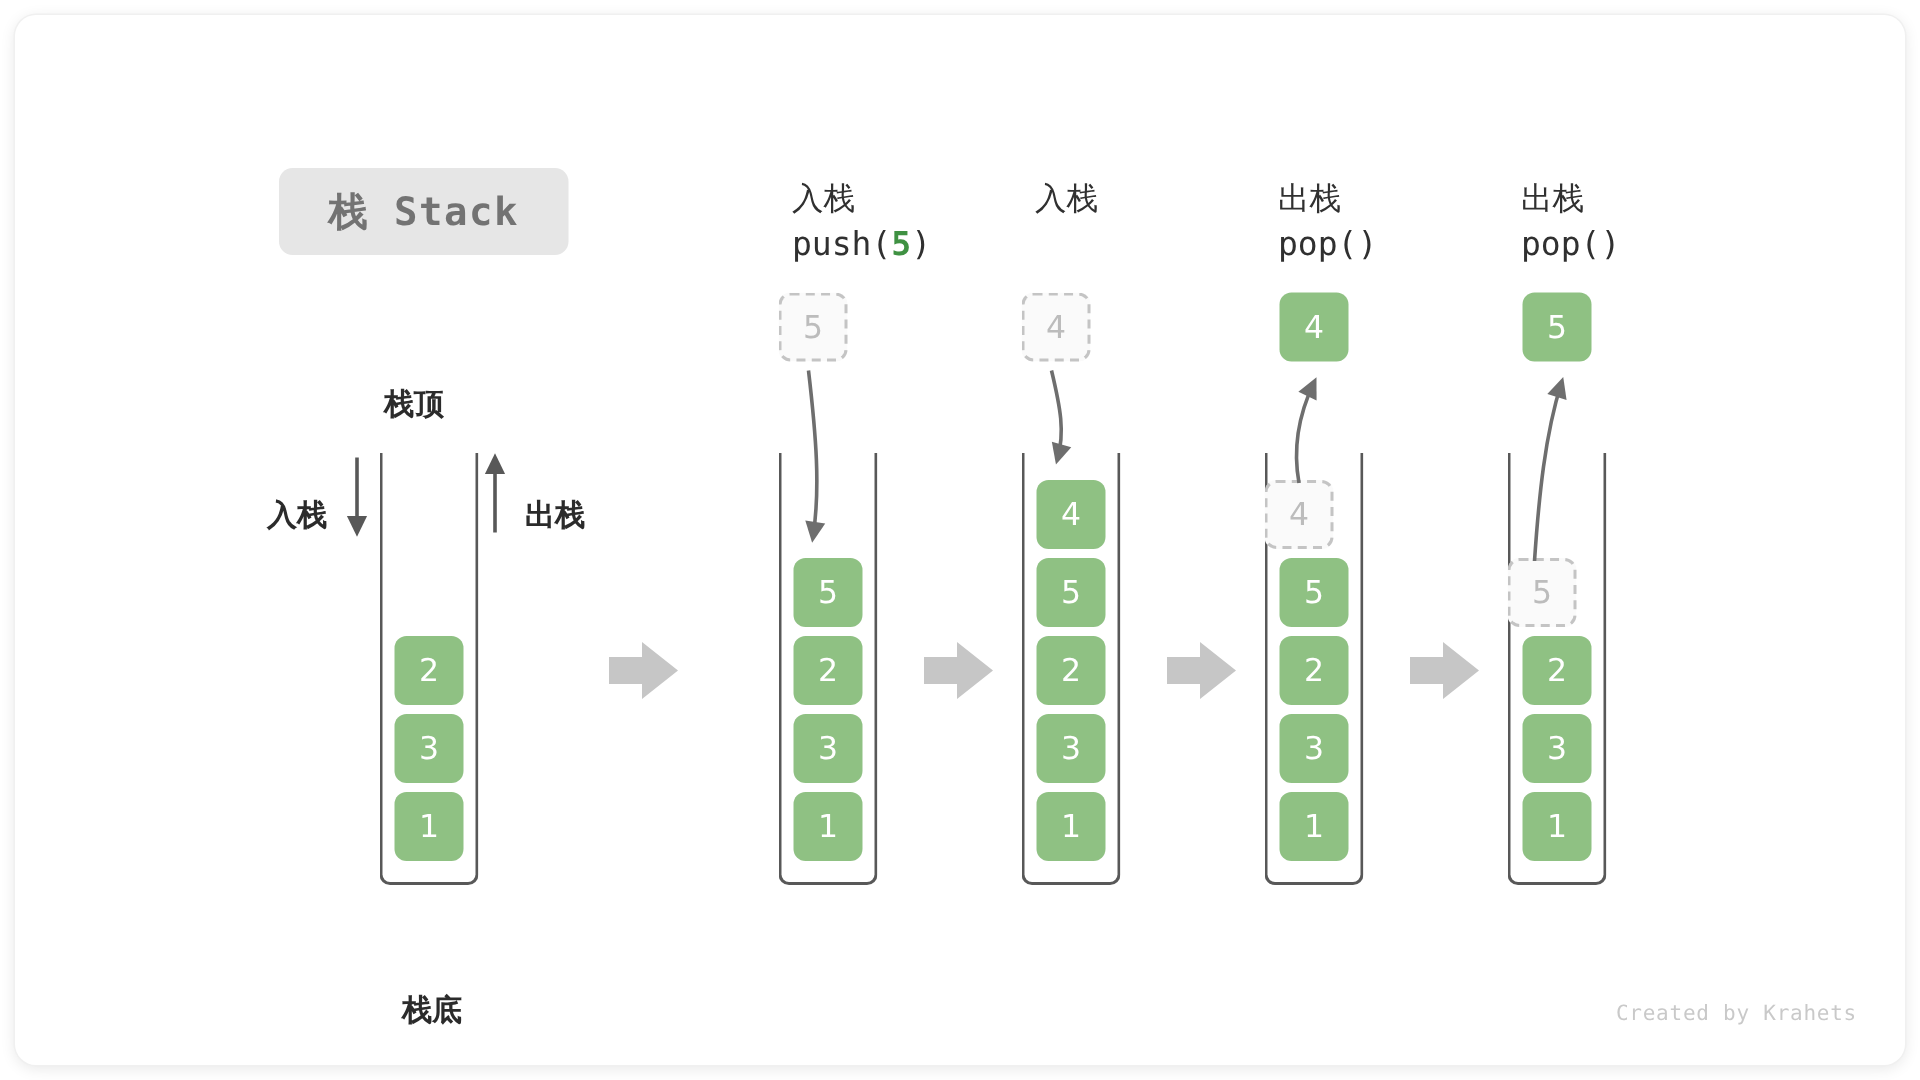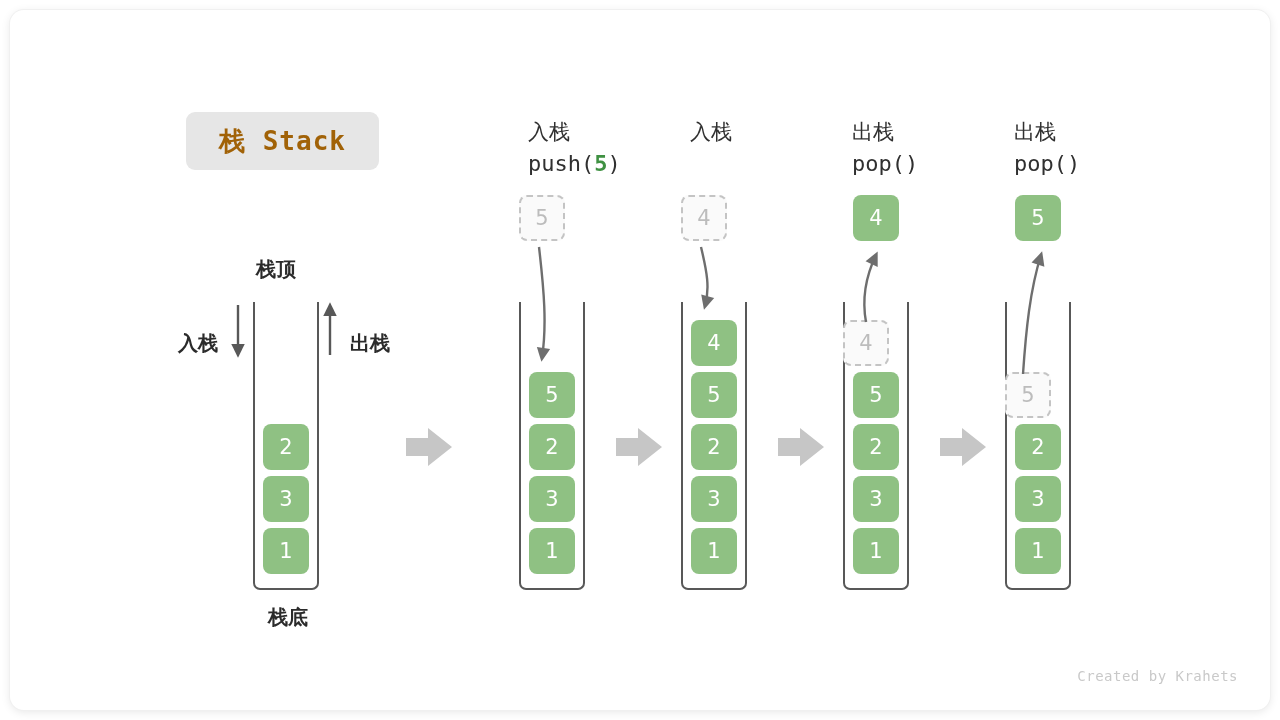--- a/index.html
+++ b/index.html
@@ -31,21 +31,21 @@
     position: absolute;
     left: 176px;
     top: 102px;
     width: 193px;
     height: 58px;
     background: #e6e6e6;
     border-radius: 9px;
     display: flex;
     align-items: center;
     justify-content: center;
-    color: #a16207;
+    color: #737373;
     font-family: "DejaVu Sans Mono", "Liberation Mono", monospace;
     font-size: 26px;
     font-weight: 700;
     letter-spacing: 1px;
   }
 
   
   .cn-label {
     position: absolute;
     font-family: "DejaVu Sans", "Liberation Sans", sans-serif;
@@ -141,21 +141,21 @@
   }
 </style>
 </head>
 <body>
 
 <div id="card">
 
   <div id="title-chip">栈 Stack</div>
 
   <div class="cn-label" style="left:246px; top:246px;">栈顶</div>
-  <div class="cn-label" style="left:258px; top:594px;">栈底</div>
+  <div class="cn-label" style="left:258px; top:650px;">栈底</div>
   <div class="cn-label" style="left:168px; top:320px;">入栈</div>
   <div class="cn-label" style="left:340px; top:320px;">出栈</div>
 
   <div class="col-head" style="left:518px; top:107px;">
     <span class="cn">入栈</span>
     <span class="op"><span>push(</span><span class="num">5</span><span>)</span></span>
   </div>
 
   <div class="col-head" style="left:680px; top:107px;">
     <span class="cn">入栈</span>

